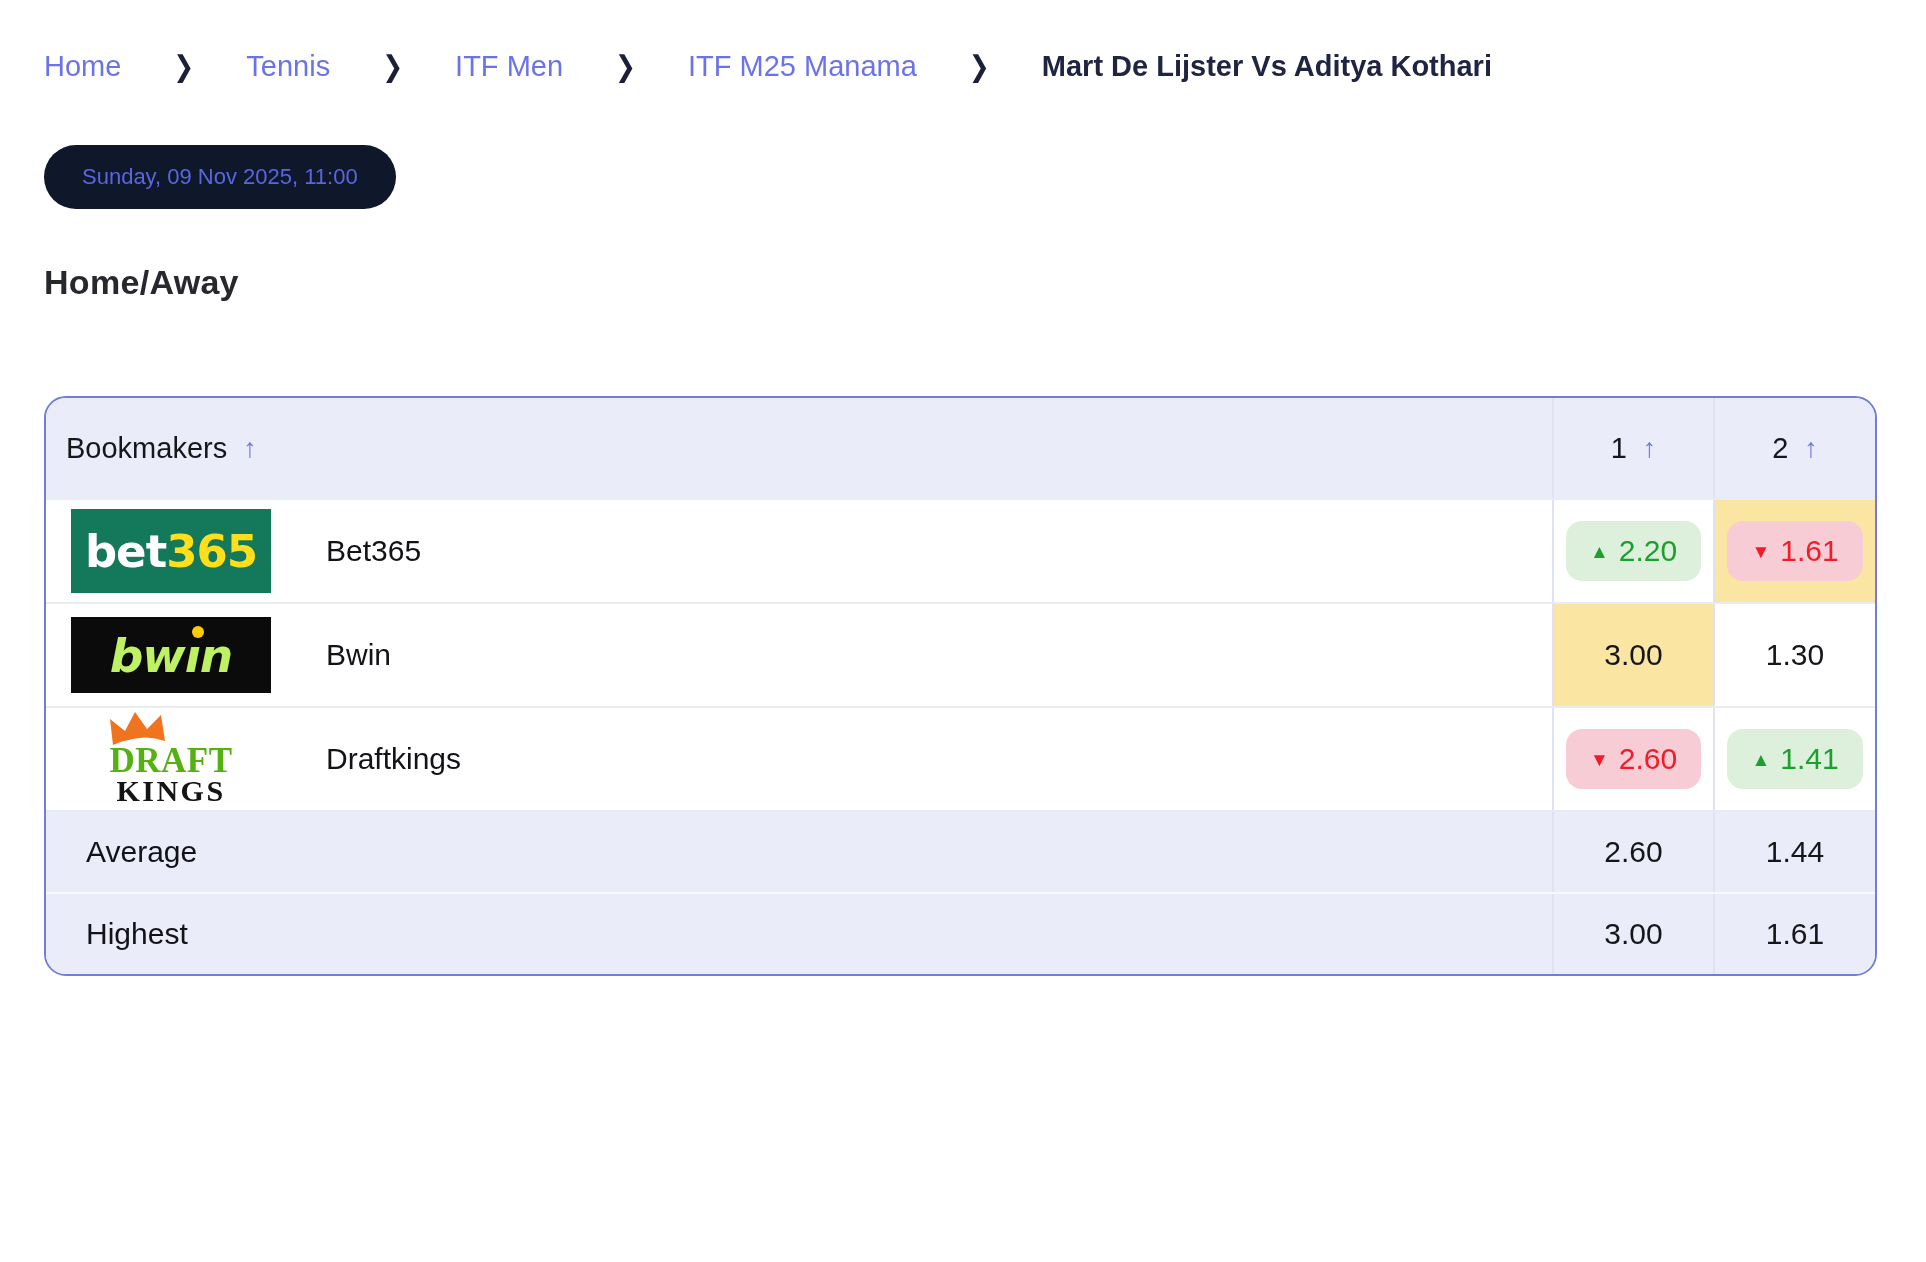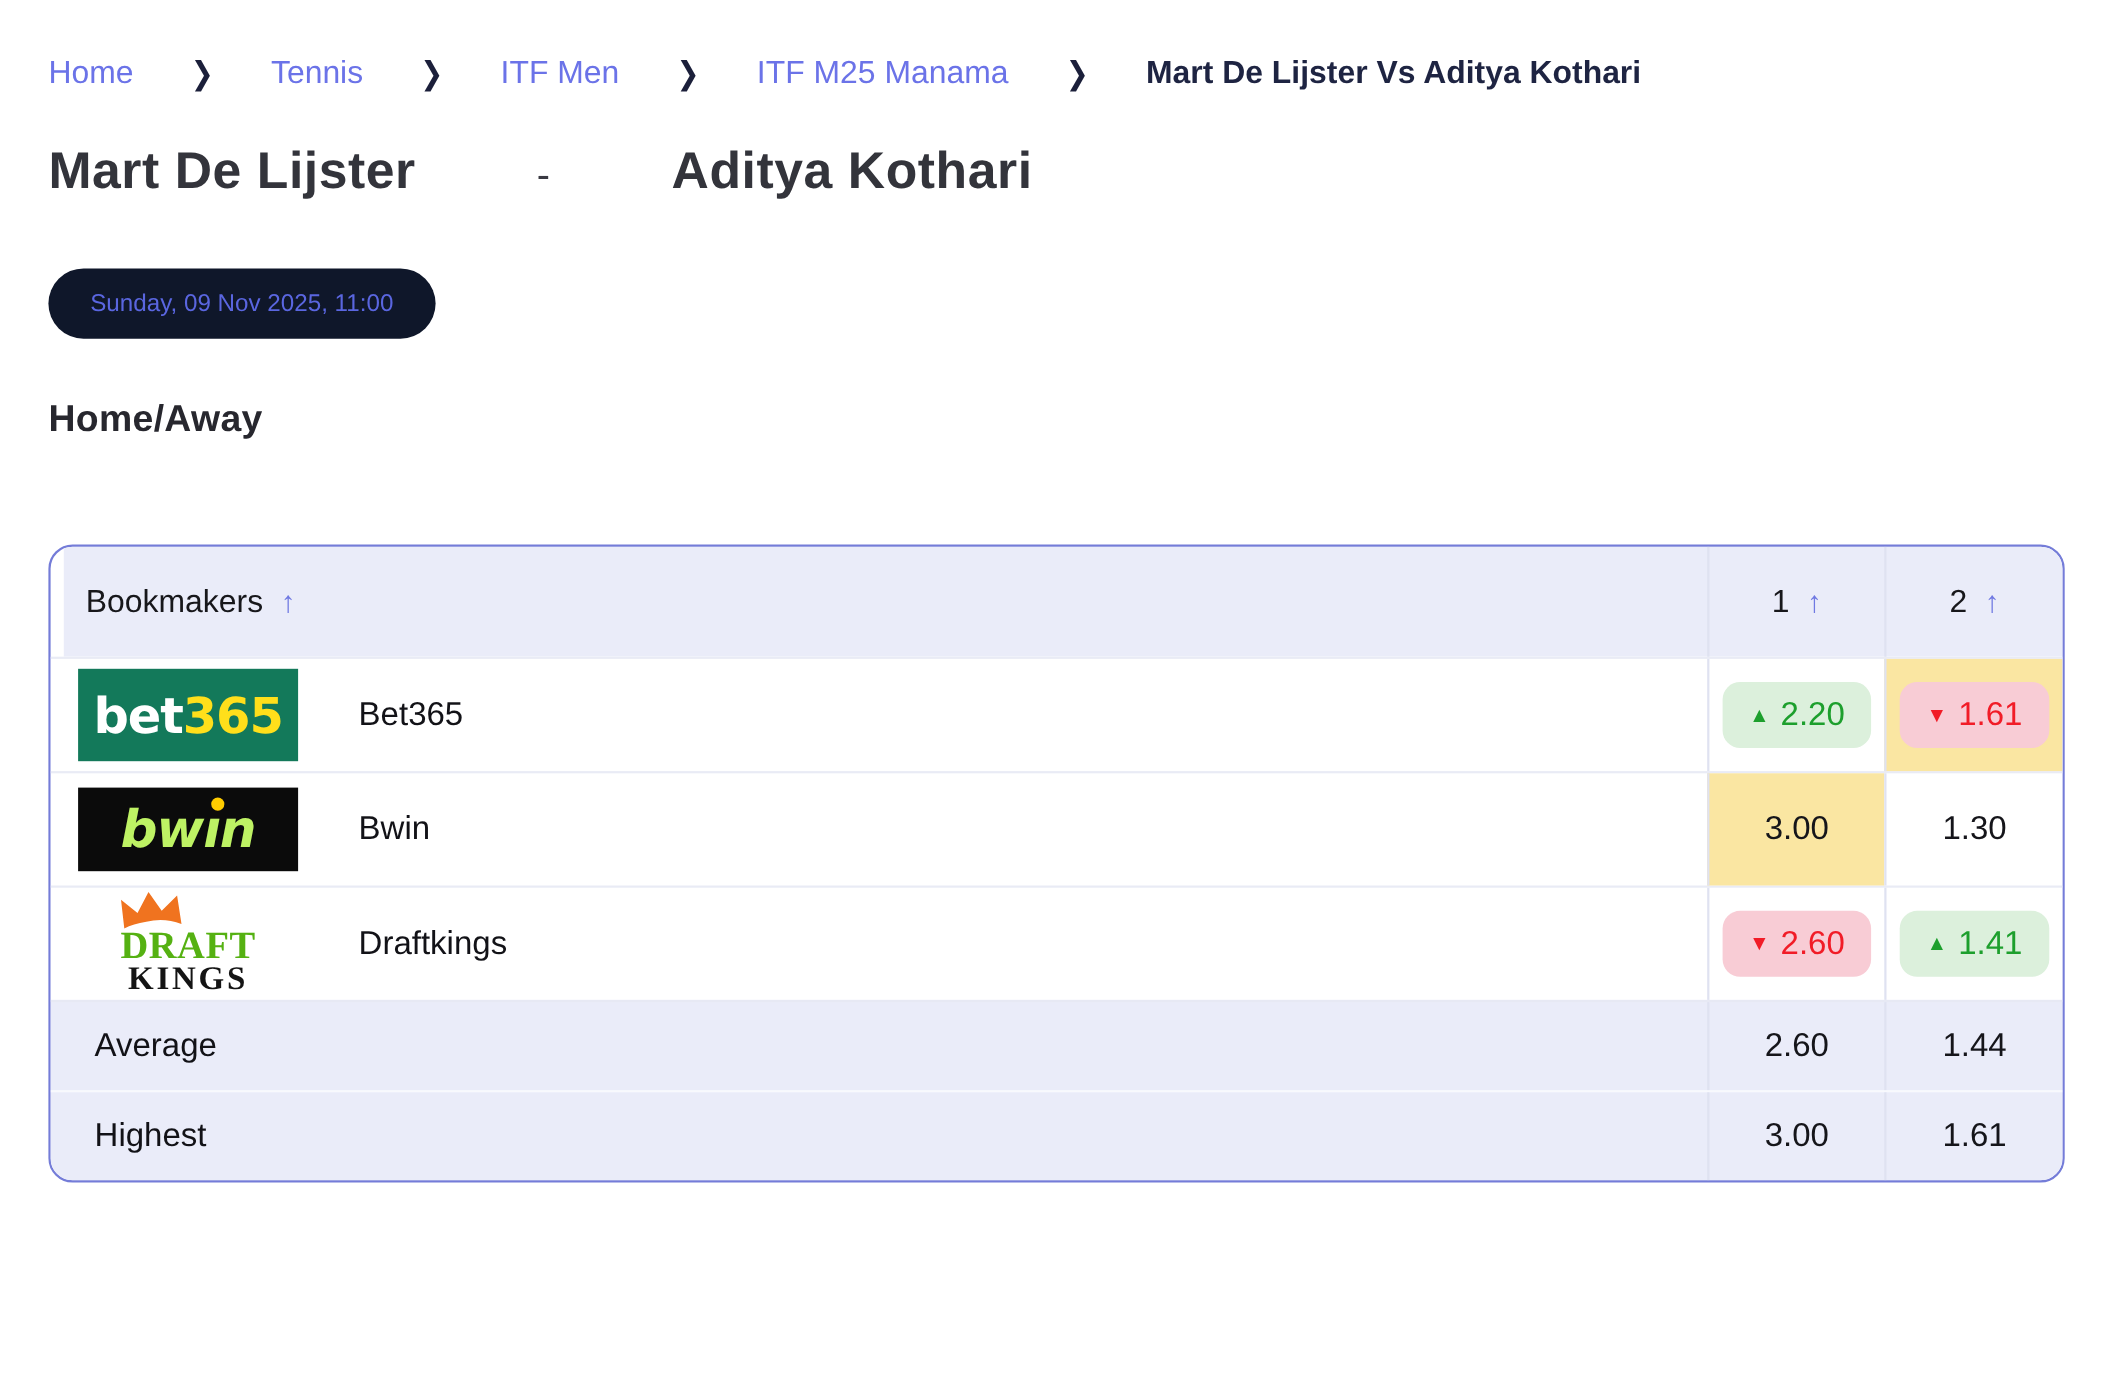--- a/index.html
+++ b/index.html
@@ -26,21 +26,21 @@
   
   .tab-wrap { margin-top:54px; }
   .tab { display:inline-flex; flex-direction:row; cursor:pointer; }
   .tab-label { font-size:34px; font-weight:600; color:#27272e; letter-spacing:0.3px; }
   .tab-underline { height:4px; background:#6672e0; border-radius:2px; margin-top:9px; }
 
   
   .odds-table { margin-top:94px; width:1833px; border:2px solid #747cd8;
                 border-radius:22px; overflow:hidden; background:#ffffff; }
   .t-row { display:flex; align-items:stretch; }
-  .t-row.header   { height:100px; background:#eaecf9;margin-left:12px; }
+  .t-row.header   { height:100px; background:#eaecf9; }
   .t-row.bookmaker{ height:104px; background:#ffffff; border-top:2px solid #e9ebf5; }
   .t-row.summary  { height:82px;  background:#eaecf9; }
   .t-row.sum-first{ border-top:2px solid #e7e9f4; }
   .t-row.sum-next { border-top:2px solid #f8f9fd; }
   .t-row.coupon   { height:84px;  background:#eaecf9; border-top:2px solid #f8f9fd; }
 
   .cell-main { flex:1; display:flex; align-items:center; gap:50px; padding-left:20px; min-width:0; }
   .cell-main.text-only { padding-left:20px; }
   .col-odds { width:161px; border-left:2px solid #dfe2f1; display:flex;
               align-items:center; justify-content:center; position:relative; }
@@ -101,25 +101,20 @@
     <span class="crumb-sep">❯</span>
     <a class="crumb-link">Tennis</a>
     <span class="crumb-sep">❯</span>
     <a class="crumb-link">ITF Men</a>
     <span class="crumb-sep">❯</span>
     <a class="crumb-link">ITF M25 Manama</a>
     <span class="crumb-sep">❯</span>
     <span class="crumb-current">Mart De Lijster Vs Aditya Kothari</span>
   </nav>
 
-  <h1 class="match-title">
-    <span>Mart De Lijster</span>
-    <span class="match-dash">-</span>
-    <span>Aditya Kothari</span>
-  </h1>
 
   <div>
     <span class="date-pill">Sunday, 09 Nov 2025, 11:00</span>
   </div>
 
   <div class="tab-wrap">
     <div class="tab">
       <span class="tab-label">Home/Away</span>
       <div class="tab-underline"></div>
     </div>

